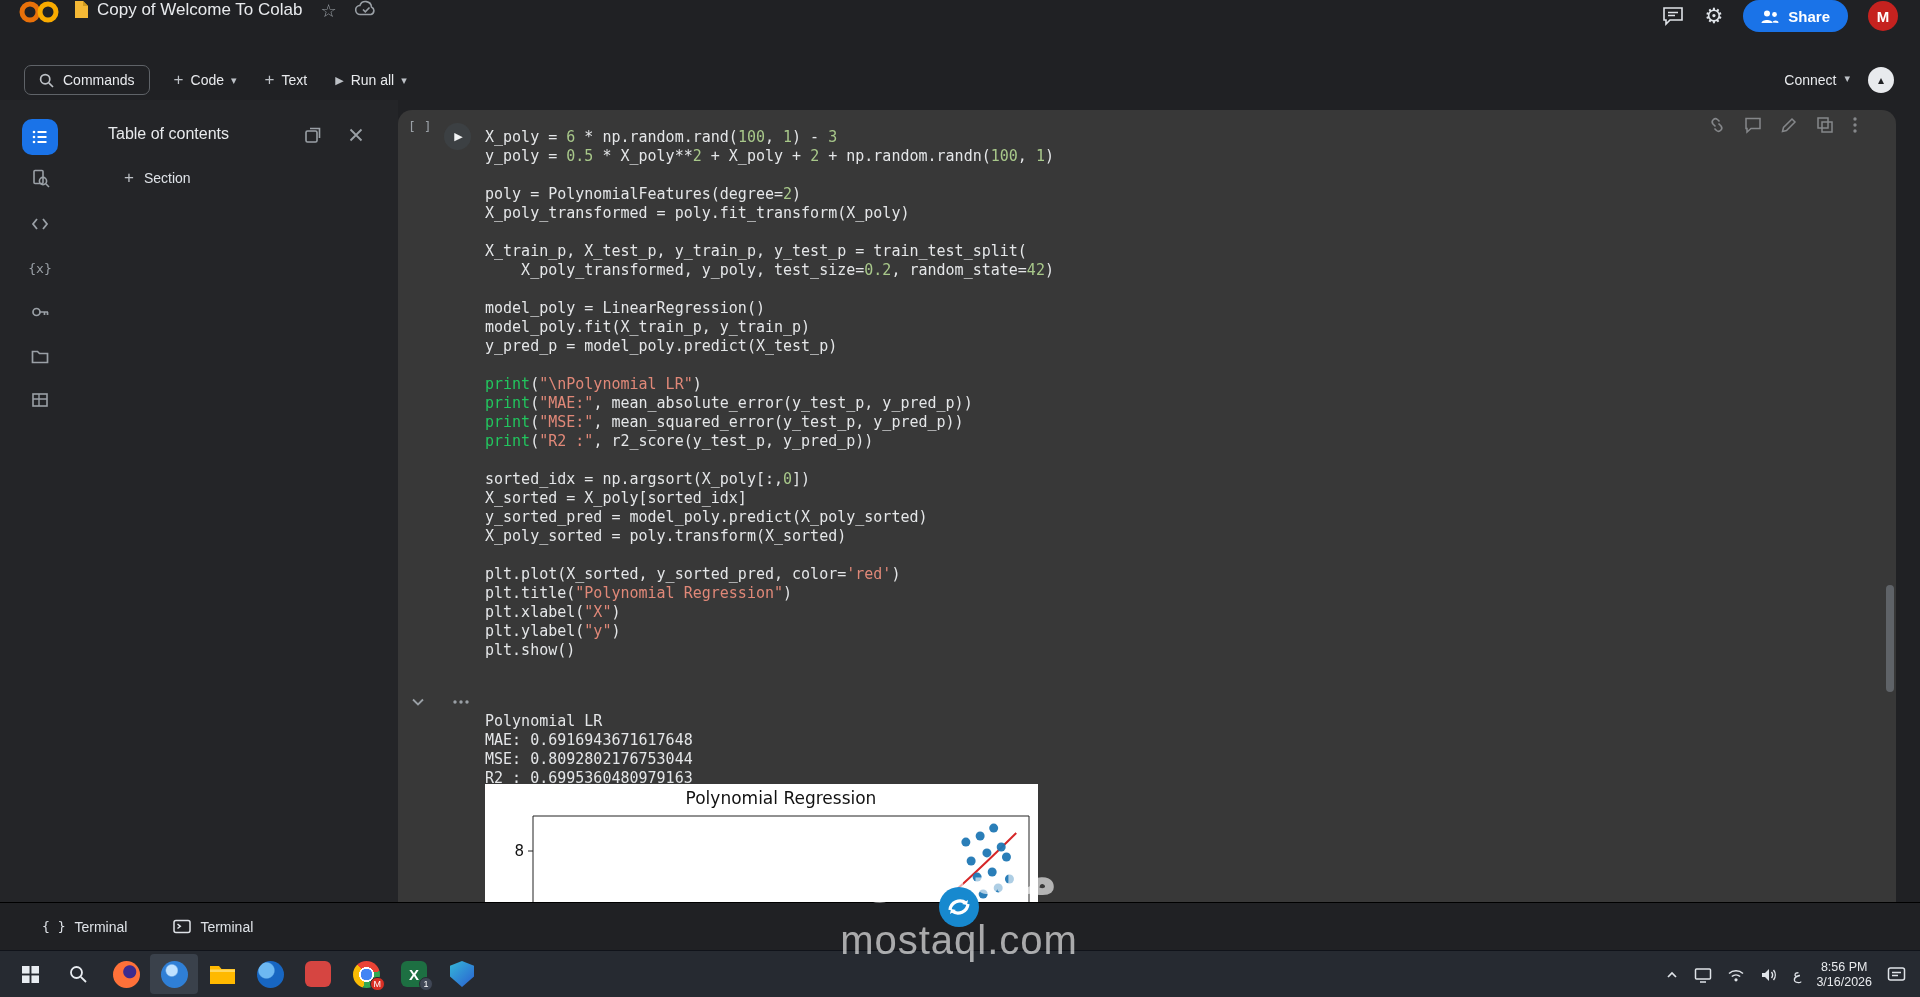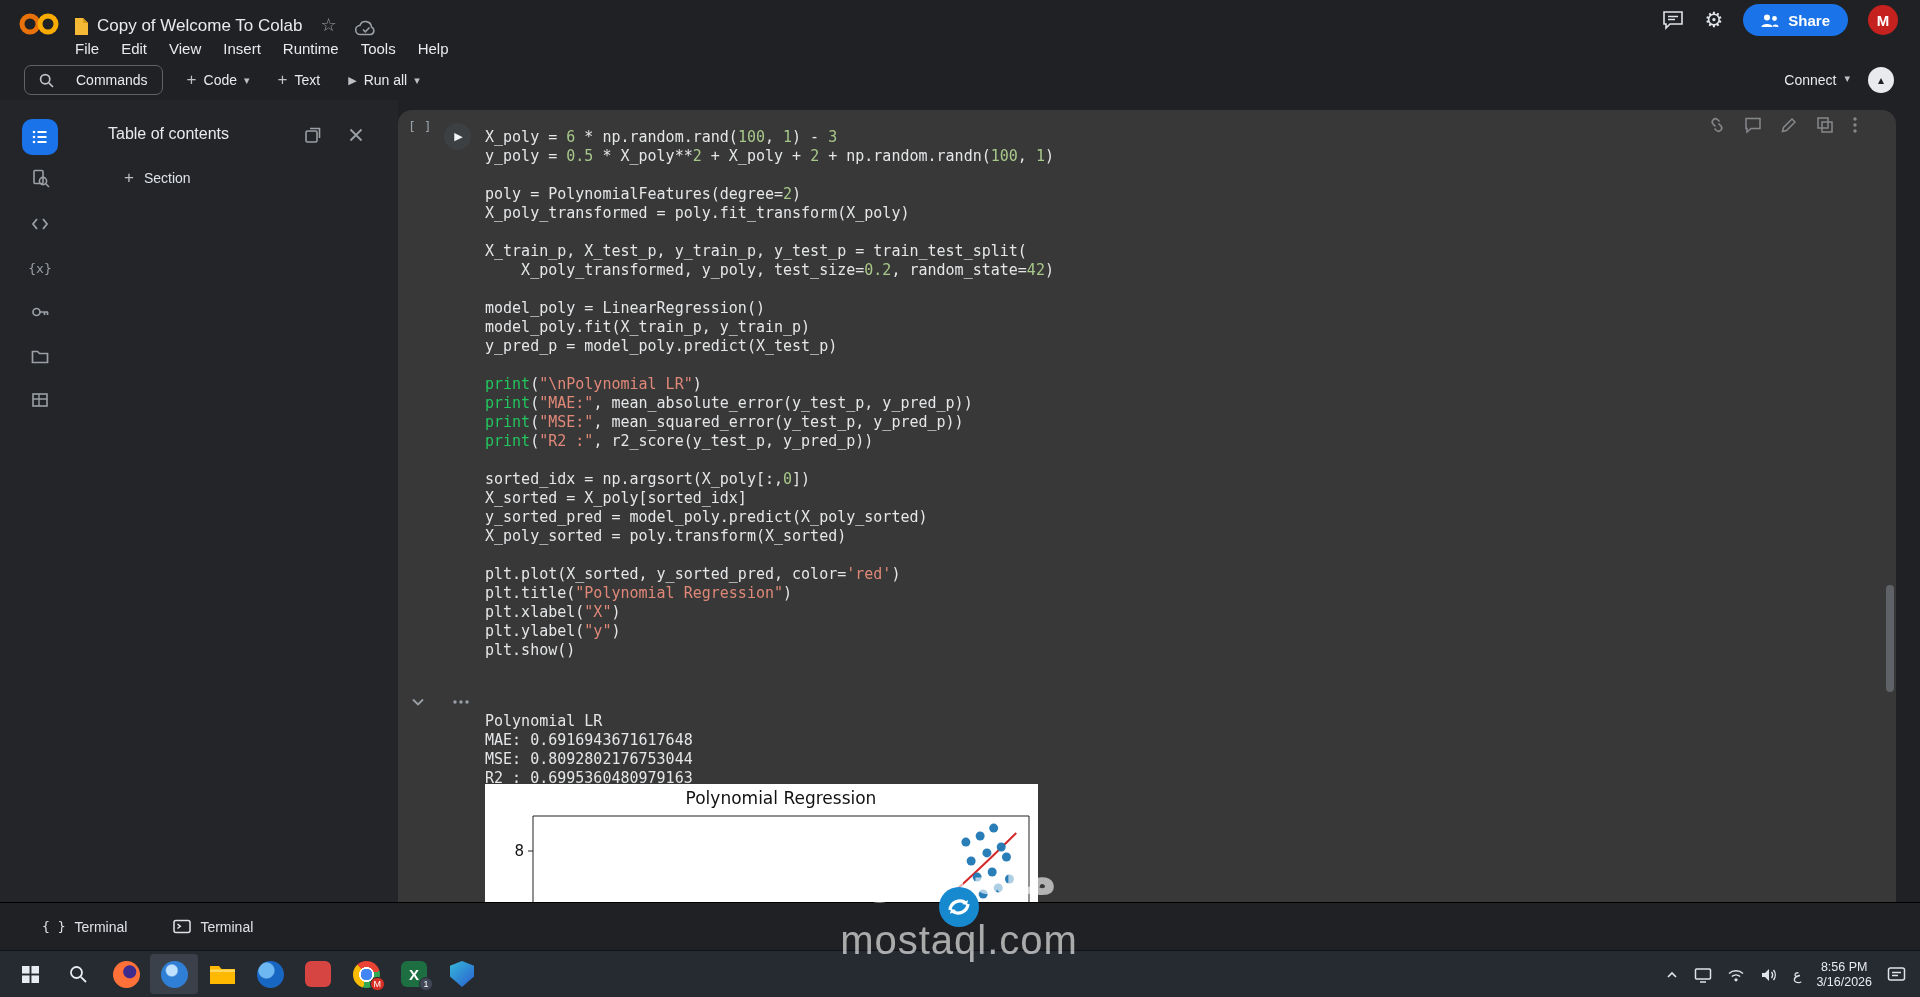--- a/index.html
+++ b/index.html
@@ -2,34 +2,34 @@
 <html><head>
 <meta charset="utf-8">
 <style>
   *{margin:0;padding:0;box-sizing:border-box}
   html,body{background:#111}
   .screen{position:relative;width:1920px;height:997px;background:#202124;overflow:hidden;
           font-family:"Liberation Sans","DejaVu Sans",sans-serif;color:#e8eaed}
   svg{display:block}
 
   
-  .brand-row{position:absolute;top:0;left:0;right:0;height:36px;display:flex;align-items:flex-end;padding-left:18px}
+  .brand-row{position:absolute;top:0;left:0;right:0;height:36px;display:flex;align-items:flex-start;padding-left:18px}
   .colab-logo{width:42px;height:24px;margin-right:14px;display:flex;align-items:center}
   .doc-icon{margin-right:8px}
   .nb-title{font-size:17px;color:#e8eaed;white-space:nowrap}
   .hdr-glyph{font-size:18px;color:#9aa0a6;margin-left:18px;cursor:default}
   .hdr-right{margin-left:auto;display:flex;align-items:center;gap:20px;padding-right:22px}
   .share-btn{display:flex;align-items:center;gap:9px;background:#1a73e8;color:#fff;height:32px;
              border-radius:16px;padding:0 18px;font-size:15px;font-weight:bold}
   .avatar{width:30px;height:30px;border-radius:50%;background:#c5221f;color:#fff;display:flex;
           align-items:center;justify-content:center;font-size:15px;font-weight:bold}
   .menu-row{position:absolute;top:36px;left:0;right:0;height:24px;display:flex;align-items:center;padding-left:64px}
   .menu-item{padding:0 11px;font-size:15px;color:#e8eaed}
   .toolbar-row{position:absolute;top:60px;left:0;right:0;height:40px;display:flex;align-items:center;padding-left:24px;gap:20px}
-  .cmd-chip{display:flex;align-items:center;gap:22px;height:30px;padding:0 14px;border:1px solid #5f6368;
+  .cmd-chip{display:flex;align-items:center;gap:9px;height:30px;padding:0 14px;border:1px solid #5f6368;
             border-radius:7px;font-size:14px;color:#e8eaed}
   .tbtn{display:flex;align-items:center;gap:7px;font-size:14px;color:#e8eaed;padding:0 4px}
   .plus{font-size:17px;color:#bdc1c6}
   .caret{font-size:11px;color:#bdc1c6}
   .tb-right{margin-left:auto;display:flex;align-items:center;gap:18px;padding-right:26px}
   .connect{display:flex;gap:8px;font-size:14px;color:#e8eaed}
   .circle-up{width:26px;height:26px;border-radius:50%;background:#e8eaed;color:#202124;display:flex;
              align-items:center;justify-content:center;font-size:12px}
 
   
@@ -129,29 +129,20 @@
             <circle cx="13.5" cy="5.5" r="2.4" fill="#fff"></circle>
             <path d="M11.5 13.5c.3-2.6 6-2.8 6 .5z" fill="#fff"></path>
           </svg>
         </span>
         <span>Share</span>
       </div>
       <div class="avatar">M</div>
     </div>
   </div>
 
-  <nav class="menu-row">
-    <span class="menu-item">File</span>
-    <span class="menu-item">Edit</span>
-    <span class="menu-item">View</span>
-    <span class="menu-item">Insert</span>
-    <span class="menu-item">Runtime</span>
-    <span class="menu-item">Tools</span>
-    <span class="menu-item">Help</span>
-  </nav>
 
   <div class="toolbar-row">
     <div class="cmd-chip">
       <span>
         <svg width="15" height="15" viewBox="0 0 15 15">
           <circle cx="6.2" cy="6.2" r="4.6" fill="none" stroke="#bdc1c6" stroke-width="1.7"></circle>
           <path d="M9.8 9.8L14 14" stroke="#bdc1c6" stroke-width="1.7"></path>
         </svg>
       </span>
       <span>Commands</span>

